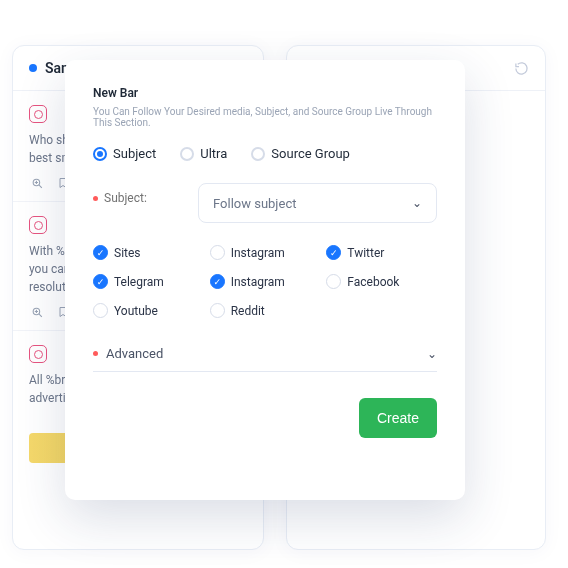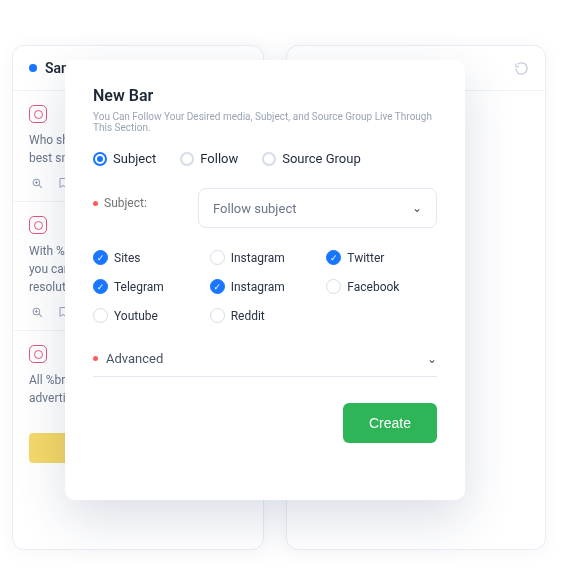--- a/index.html
+++ b/index.html
@@ -40,21 +40,21 @@
   
   .modal {
     position:absolute;
     top: 60px; left: 65px;
     width: 400px; height: 440px;
     background:#fff;
     border-radius: 10px;
     box-shadow: 0 18px 50px rgba(30,50,100,0.16);
     padding: 26px 28px 22px;
   }
-  .m-title { font-size:16px; font-weight:600; margin-bottom:6px; }
+  .m-title { font-size:12px; font-weight:600; margin-bottom:6px; }
   .m-sub { font-size:10px; color:#9aa4b5; margin-bottom:18px; }
   .radio-row { display:flex; gap:24px; margin-bottom:22px; font-size:13px; }
   .radio { display:flex; align-items:center; gap:6px; cursor:pointer; }
   .ro { width:14px;height:14px;border-radius:50%; border:2px solid #d6dce8; display:inline-flex; align-items:center; justify-content:center;}
   .ro.on { border-color:#1976ff; }
   .ro.on::after { content:""; width:6px;height:6px;border-radius:50%;background:#1976ff; }
   .frow { display:flex; align-items:flex-start; margin-bottom:22px; gap:10px; font-size:12px;}
   .frow .lbl { width:95px; display:flex; align-items:center; gap:6px; color:#737373; padding-top:8px;}
   .red-dot { width:5px;height:5px;border-radius:50%;background:#ff5b5b; }
   .select {
@@ -64,21 +64,21 @@
   }
   .chev { color:#4a5366; font-size:12px; }
   .sources-grid { flex:1; display:grid; grid-template-columns: repeat(3,1fr); gap:14px 6px; }
   .chk { display:flex; align-items:center; gap:6px; font-size:12px; color:#2b3447; cursor:pointer; white-space:nowrap;}
   .cb { width:15px;height:15px;border-radius:50%; border:1.5px solid #d6dce8; display:inline-flex;align-items:center;justify-content:center; flex-shrink:0;}
   .cb.on { background:#1976ff; border-color:#1976ff; color:#fff; font-size:9px; }
   .adv { display:flex; align-items:center; justify-content:space-between; border-bottom:1px solid #e3e8f2; padding:6px 0 10px; margin-bottom:26px; font-size:13px;}
   .adv .l { display:flex; gap:8px; align-items:center; color:#4a5366;}
   .create {
     float:right; background:#2db558; color:#fff; border:none;
-    padding:12px 26px; border-radius:6px; font-size:14px; font-weight:500; cursor:pointer;
+    padding:12px 18px; border-radius:6px; font-size:14px; font-weight:500; cursor:pointer;
   }
 </style>
 </head>
 <body>
 
 <div class="bg-card bg-right">
   <div class="card-header">
     <span class="ico" style="margin-left:auto;">
       <svg viewBox="0 0 24 24" width="15" height="15" fill="none" stroke="#c4cbdb" stroke-width="2">
           <path d="M3 12a9 9 0 1 0 3-6.7"></path>
@@ -159,21 +159,21 @@
   <div class="m-title">New Bar</div>
   <div class="m-sub">You Can Follow Your Desired media, Subject, and Source Group Live Through This Section.</div>
 
   <div class="radio-row">
     <div class="radio">
         <span class="ro on"></span>
         <span>Subject</span>
       </div>
     <div class="radio">
         <span class="ro"></span>
-        <span>Follow</span>
+        <span>Ultra</span>
       </div>
     <div class="radio">
         <span class="ro"></span>
         <span>Source Group</span>
       </div>
   </div>
 
   <div class="frow">
     <div class="lbl">
         <span class="red-dot"></span>

